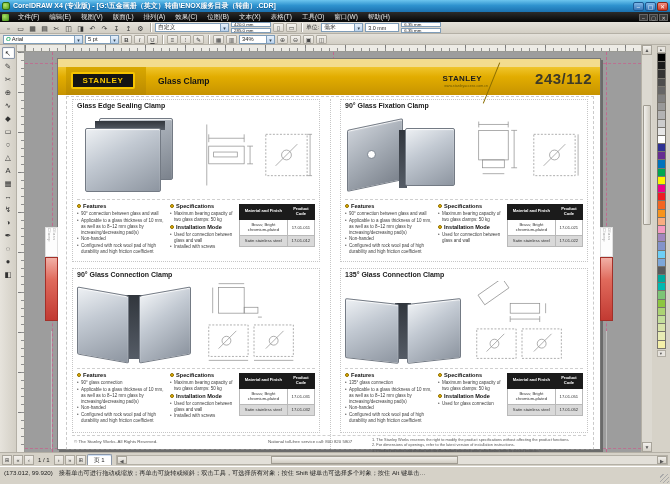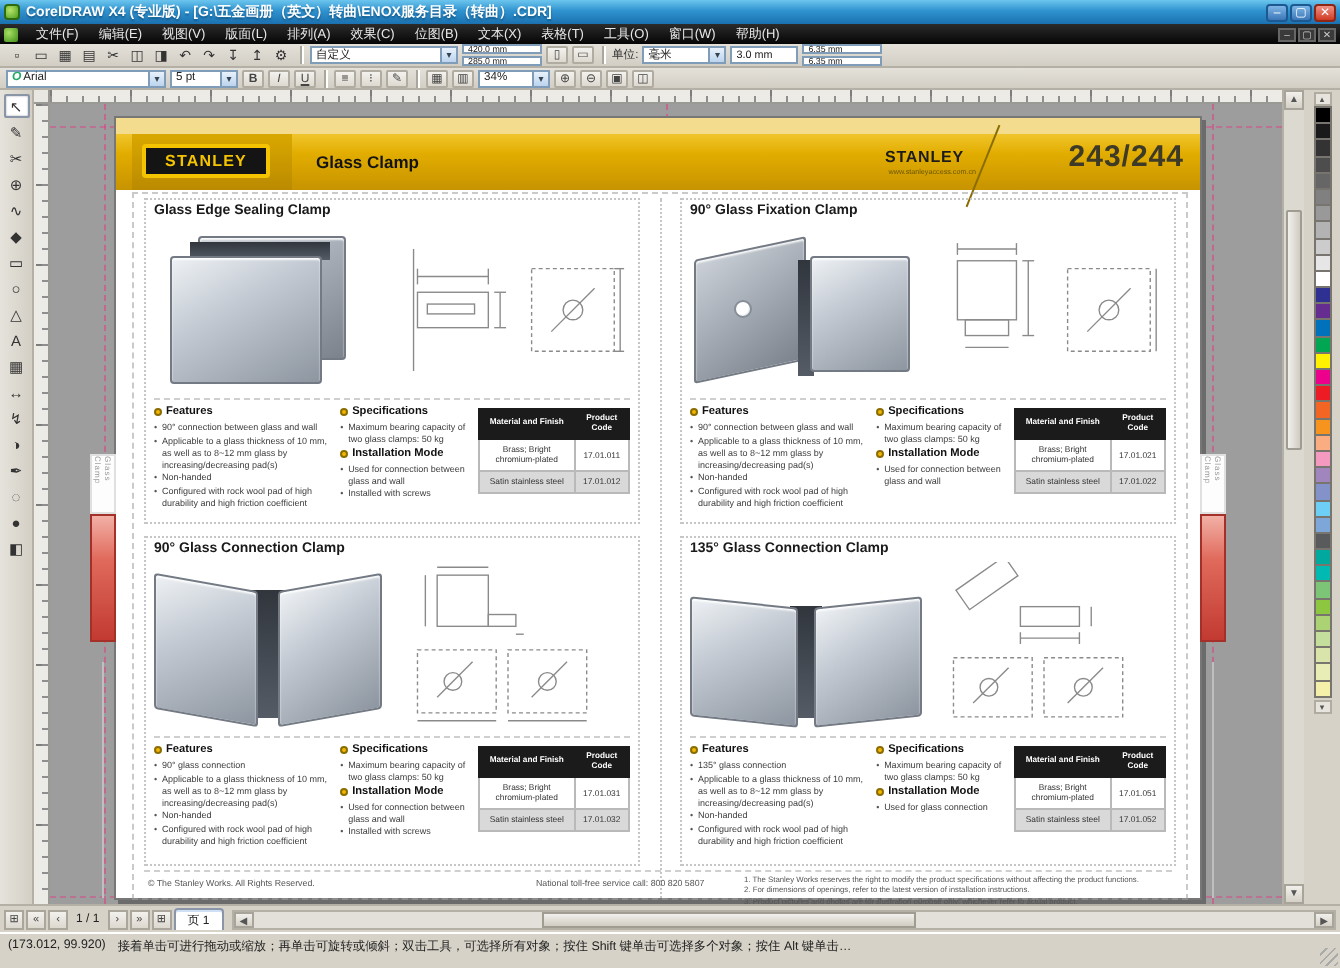--- a/index.html
+++ b/index.html
@@ -299,21 +299,21 @@
 
       <div class="spread">
         <div class="bleedstrip"></div>
         <div class="banner">
           <div class="logo-block"></div>
           <div class="stanley-logo">STANLEY</div>
           <div class="section-label">Glass Clamp</div>
           <div class="slash"></div>
           <div class="brand2">STANLEY</div>
           <div class="site">www.stanleyaccess.com.cn</div>
-          <div class="pagenum">243/244</div>
+          <div class="pagenum">243/112</div>
         </div>
         <div class="trim"></div>
         <div class="divider-v"></div>
 
         <div class="sidetab l">
           <div class="tab-txt">
               <span>Glass Clamp</span>
             </div>
           <div class="tab-red"></div>
           <div class="tab-line"></div>

